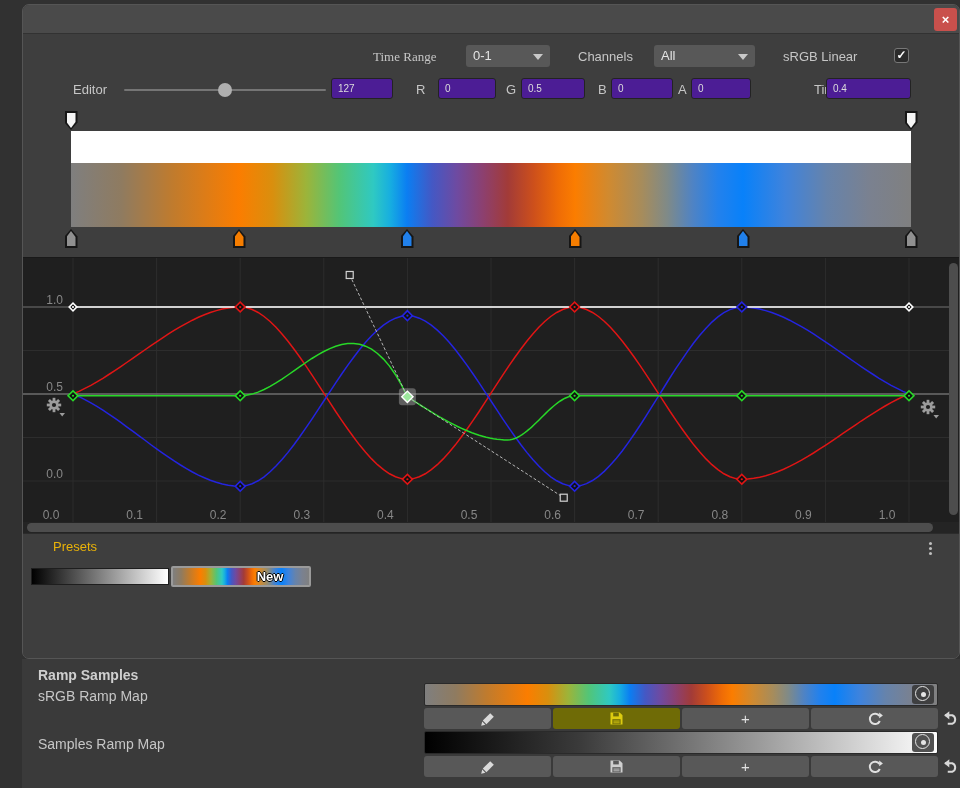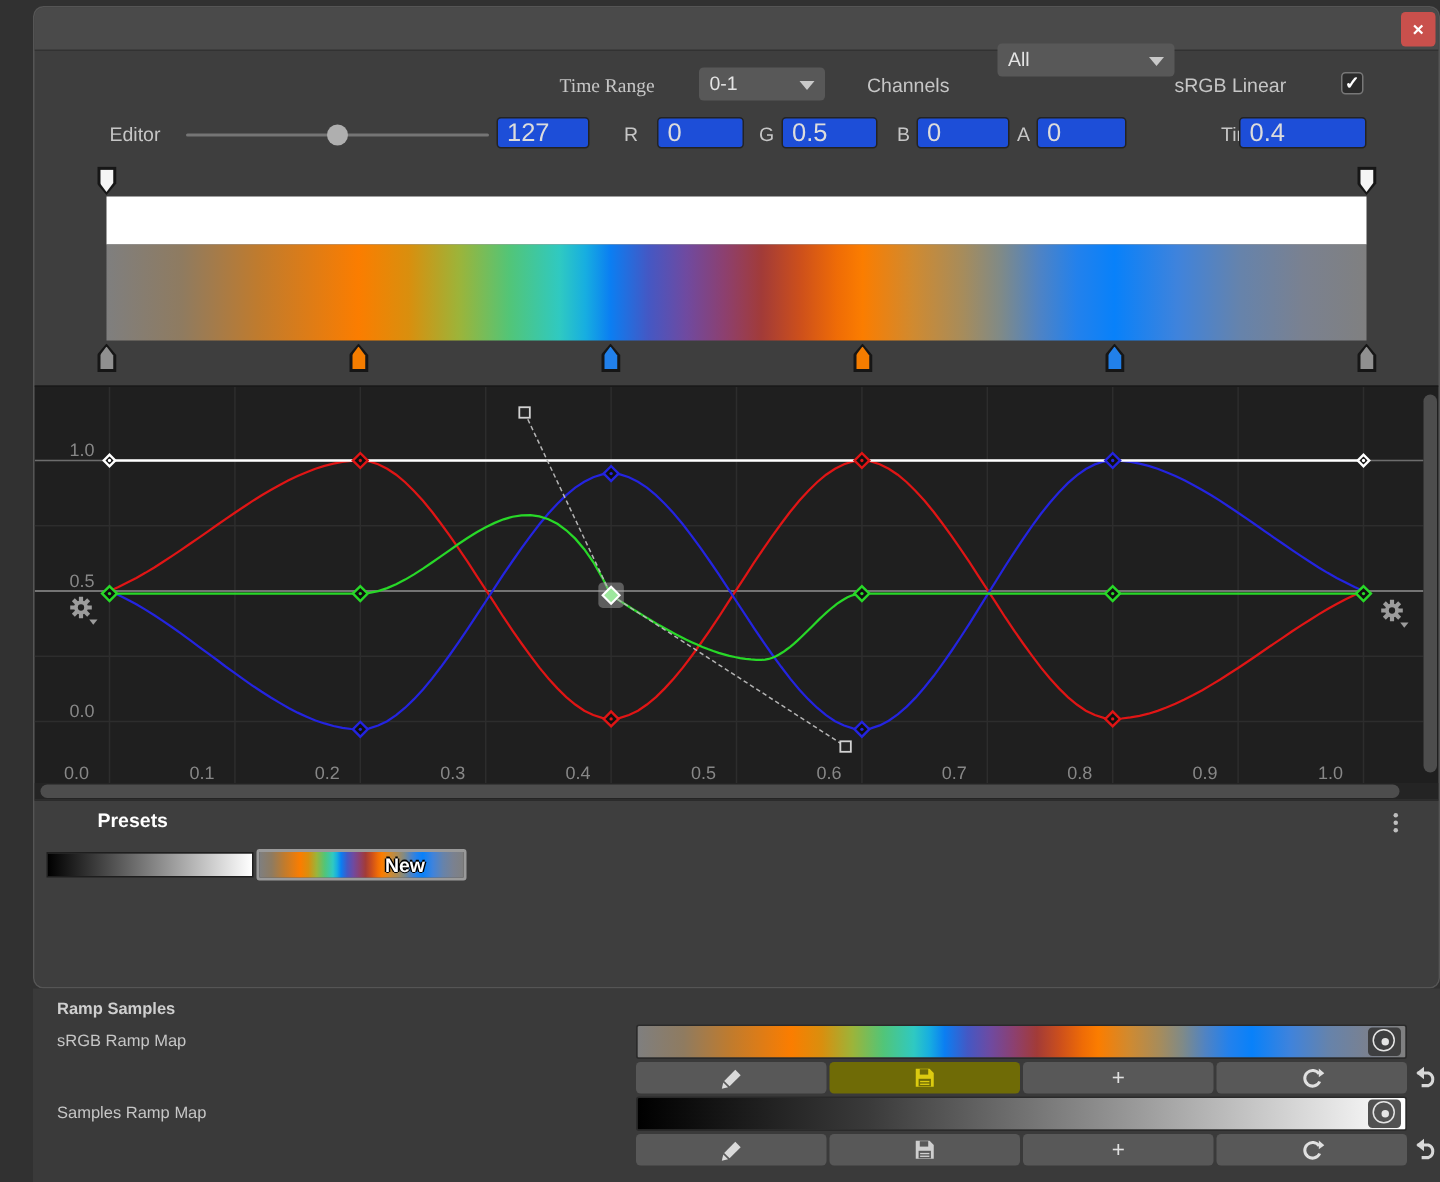--- a/index.html
+++ b/index.html
@@ -11,49 +11,49 @@
   .title{position:absolute;left:10px;top:0;line-height:29px;font-size:13px;color:#E6E6E6;}
   .close-btn{position:absolute;right:2px;top:3px;width:23px;height:23px;background:#C9504C;border-radius:3px;
              color:#fff;font-size:13px;font-weight:bold;text-align:center;line-height:23px;cursor:default;}
   .lbl{position:absolute;font-size:13px;color:#C6C6C6;white-space:nowrap;}
   .dropdown{position:absolute;height:22px;background:#585858;border-radius:3px;color:#E4E4E4;font-size:13px;
             line-height:22px;padding-left:7px;}
   .caret{position:absolute;right:7px;top:9px;width:0;height:0;border-left:5px solid transparent;
          border-right:5px solid transparent;border-top:6px solid #C9C9C9;}
   .checkbox{position:absolute;width:15px;height:15px;background:#2B2B2B;border:1px solid #777;border-radius:3px;
             color:#fff;font-size:12px;line-height:13px;text-align:center;font-weight:bold;}
-  .field{position:absolute;height:21px;background:#1d4ed8;border:1px solid #232323;border-radius:3px;
-         color:#DCDCDC;font-size:17px;line-height:19px;padding-left:6px;}
+  .field{position:absolute;height:21px;background:#4c1d95;border:1px solid #232323;border-radius:3px;
+         color:#DCDCDC;font-size:10px;line-height:19px;padding-left:6px;}
   .slider-track{position:absolute;height:2px;background:#757575;border-radius:1px;}
   .slider-thumb{position:absolute;width:14px;height:14px;border-radius:50%;background:#AFAFAF;}
   
   .bar{position:absolute;left:48px;width:840px;}
   .alpha-handle,.color-handle{position:absolute;width:13px;height:19px;}
   .h-outer{position:absolute;left:0;top:0;width:13px;height:19px;background:#161616;}
   .h-inner{position:absolute;left:2px;top:2px;width:9px;height:15px;background:#fff;}
   .ptdown{clip-path:polygon(0 0,100% 0,100% 60%,50% 100%,0 60%);}
   .ptup{clip-path:polygon(50% 0,100% 40%,100% 100%,0 100%,0 40%);}
   
   .curve-editor{position:absolute;left:0;top:252px;width:936px;height:276px;background:#1F1F1F;border-top:1px solid #191919;}
   .vscroll{position:absolute;right:1px;top:5px;width:9px;height:252px;background:#4D4D4D;border-radius:5px;}
   .hscroll-track{position:absolute;left:0;top:264px;width:936px;height:12px;background:#242424;}
   .hscroll{position:absolute;left:4px;top:1px;width:906px;height:9px;background:#4D4D4D;border-radius:5px;}
   .gear{position:absolute;}
   
   .presets{position:absolute;left:0;top:528px;width:936px;height:125px;background:#3E3E3E;border-top:1px solid #2B2B2B;}
-  .presets-title{position:absolute;left:42px;top:5px;font-size:13px;color:#ffffff;font-weight:bold;}
+  .presets-title{position:absolute;left:30px;top:5px;font-size:13px;color:#eab308;}
   .kebab{position:absolute;right:22px;top:6px;width:14px;height:18px;}
   .kebab i{display:block;width:3px;height:3px;border-radius:50%;background:#BEBEBE;margin:2px auto;}
   .swatch{position:absolute;top:34px;height:17px;border:1px solid #1E1E1E;}
   .swatch-sel{position:absolute;top:32px;height:21px;border:2px solid #9A9A9A;border-radius:2px;}
   .swatch-label{position:absolute;left:0;top:0;width:100%;text-align:center;font-size:13px;font-weight:bold;color:#fff;
     line-height:17px;text-shadow:-1px 0 0 #000,1px 0 0 #000,0 -1px 0 #000,0 1px 0 #000;margin-left:29px;}
   
   .bottom-panel{position:absolute;left:22px;top:659px;width:938px;height:129px;background:#3A3A3A;}
-  .bp-lbl{position:absolute;left:16px;font-size:11px;color:#C6C6C6;}
+  .bp-lbl{position:absolute;left:16px;font-size:14px;color:#C6C6C6;}
   .bold{font-weight:bold;color:#CFCFCF;}
   .ramp-bar{position:absolute;left:402px;width:514px;height:23px;border-radius:2px;border:1px solid #2A2A2A;}
   .picker-dot{position:absolute;right:3px;top:1px;width:22px;height:19px;background:rgba(52,52,52,0.85);
               border-radius:3px;}
   .picker-dot .ring{position:absolute;left:3px;top:1px;width:15px;height:15px;border:1.5px solid #E4E4E4;border-radius:50%;}
   .picker-dot .dot{position:absolute;left:8.5px;top:6.5px;width:5px;height:5px;background:#E4E4E4;border-radius:50%;}
   .btn-row{position:absolute;left:402px;width:514px;height:21px;display:flex;gap:2px;}
   .rbtn{flex:1;background:#585858;border-radius:3px;display:flex;align-items:center;justify-content:center;
         color:#E0E0E0;font-size:15px;}
   .rbtn.save-active{background:#6F6B06;}
@@ -68,21 +68,21 @@
     <div class="titlebar">
       <div class="close-btn">×</div>
     </div>
 
     <span class="lbl" style="left:350px;top:44px;font-family:Liberation Serif, serif;">Time Range</span>
     <div class="dropdown" style="left:443px;top:40px;width:84px;">
       <span>0-1</span>
       <span class="caret"></span>
     </div>
     <span class="lbl" style="left:555px;top:44px;">Channels</span>
-    <div class="dropdown" style="left:631px;top:24px;width:118px;margin-left:11px;">
+    <div class="dropdown" style="left:631px;top:40px;width:101px;">
       <span>All</span>
       <span class="caret"></span>
     </div>
     <span class="lbl" style="left:760px;top:44px;">sRGB Linear</span>
     <div class="checkbox" style="left:871px;top:43px;">✓</div>
 
     <span class="lbl" style="left:50px;top:77px;">Editor</span>
     <div class="slider-track" style="left:101px;top:84px;width:202px;"></div>
     <div class="slider-thumb" id="value-thumb" style="top: 78px; left: 194.604px;"></div>
     <div class="field" style="left:308px;top:73px;width:62px;">127</div>

